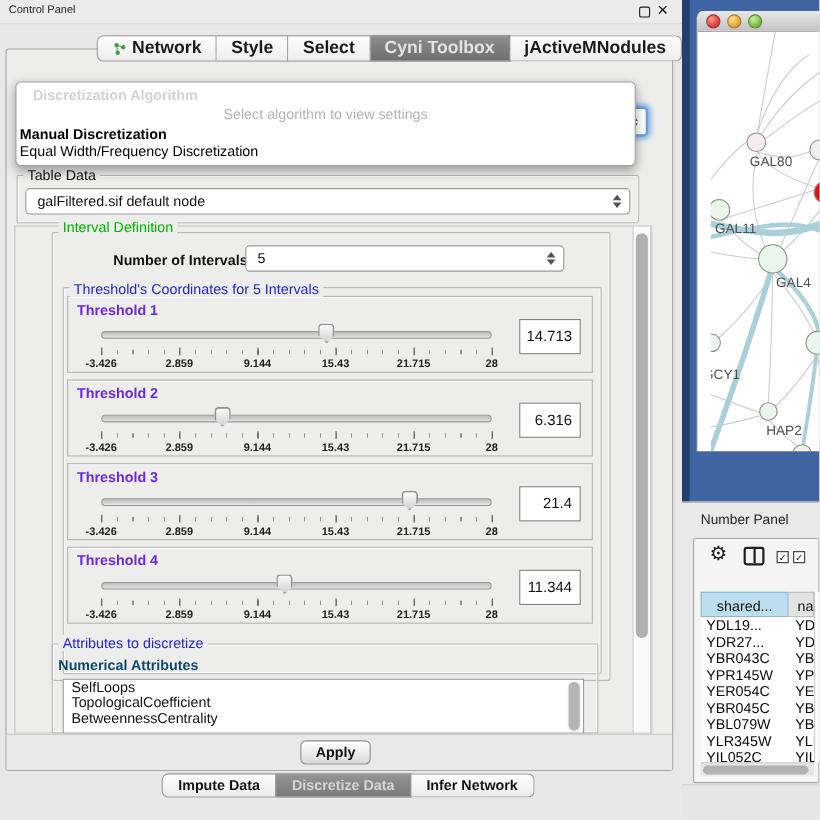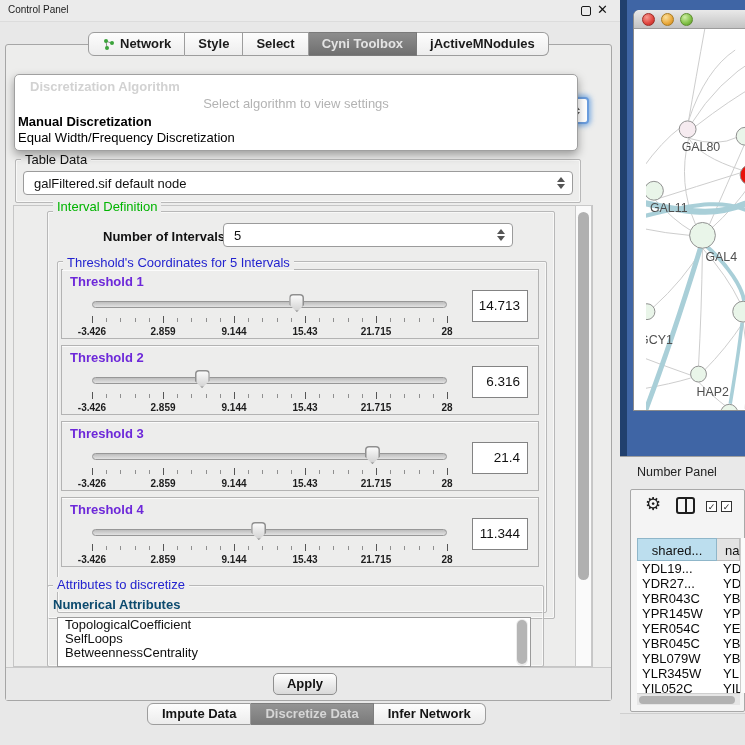--- a/index.html
+++ b/index.html
@@ -11,21 +11,21 @@
   .control-panel { position:absolute; left:0; top:0; width:620px; height:745px; background:#e8e8e8; }
   .cp-titlebar { position:absolute; left:0; top:0; width:620px; height:22px; background:#ebebeb;
                  border-bottom:1px solid #dcdcdc; }
   .cp-title { position:absolute; left:8px; top:4px; font-size:10px; color:#1c1c1c; }
   .float-ico { position:absolute; left:581px; top:6px; width:10px; height:10px;
                border:1.5px solid #1a1a1a; border-radius:2px; }
   .close-ico { position:absolute; left:597px; top:2px; font-size:13px; font-weight:bold; color:#111; }
 
   
   .top-tabs { position:absolute; left:88px; top:32px; display:flex; z-index:30; }
-  .tab { height:24px; line-height:22px; padding:0 13px; font-size:13px; font-weight:600; color:#1a1a1a;
+  .tab { height:24px; line-height:22px; padding:0 13px; font-size:16px; font-weight:600; color:#1a1a1a;
          background:linear-gradient(#fdfdfd,#ededed); border:1px solid #9d9d9d; border-left:none;
          display:flex; align-items:center; gap:5px; }
   .tab.first { border-left:1px solid #9d9d9d; border-radius:6px 0 0 6px; }
   .tab.last  { border-radius:0 6px 6px 0; }
   .tab.selected { background:linear-gradient(#8d8d8d,#6f6f6f); color:#e4e4e4; border-color:#7a7a7a; }
 
   
   .main-panel { position:absolute; left:5px; top:44px; width:607px; height:657px;
                 background:#ededec; border:1px solid #a6a6a6; border-radius:3px; }
 
@@ -341,22 +341,22 @@
               <span class="tl5">28</span>
           </div>
         </div>
         <div class="value-field">11.344</div>
       </div>
 
       <div class="groupbox g-attr"></div>
       <span class="group-label lbl-blue l-attr">Attributes to discretize</span>
       <div class="attr-title">Numerical Attributes</div>
       <div class="attr-list">
+        <div class="attr-item">SelfLoops</div>
         <div class="attr-item">TopologicalCoefficient</div>
-        <div class="attr-item">SelfLoops</div>
         <div class="attr-item">BetweennessCentrality</div>
         <div class="list-vsb">
             <div class="thumb"></div>
           </div>
       </div>
 
       <div class="outer-vsb">
           <div class="thumb"></div>
         </div>
 

